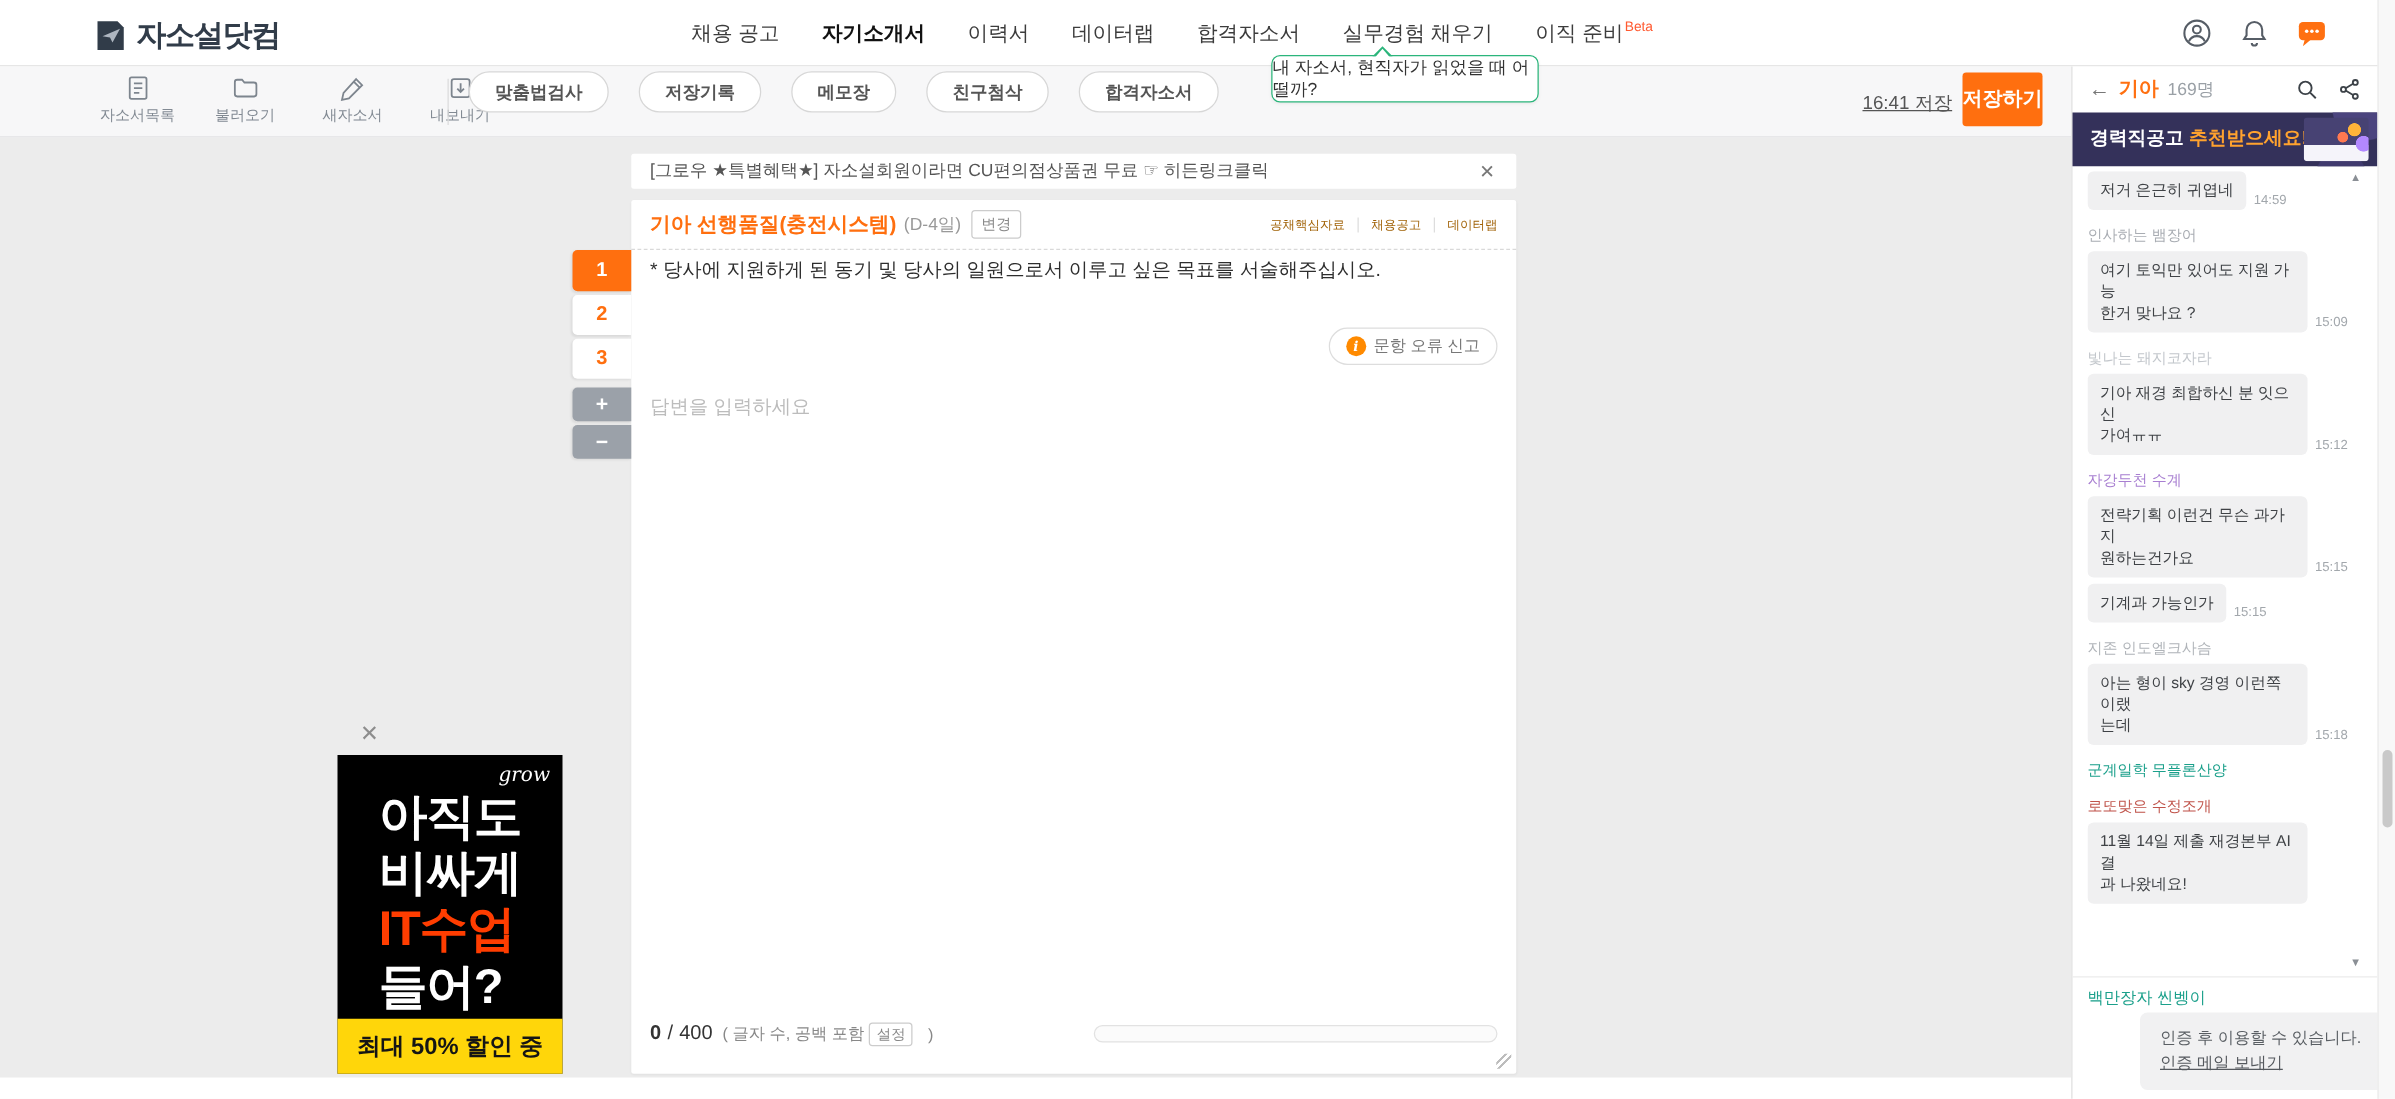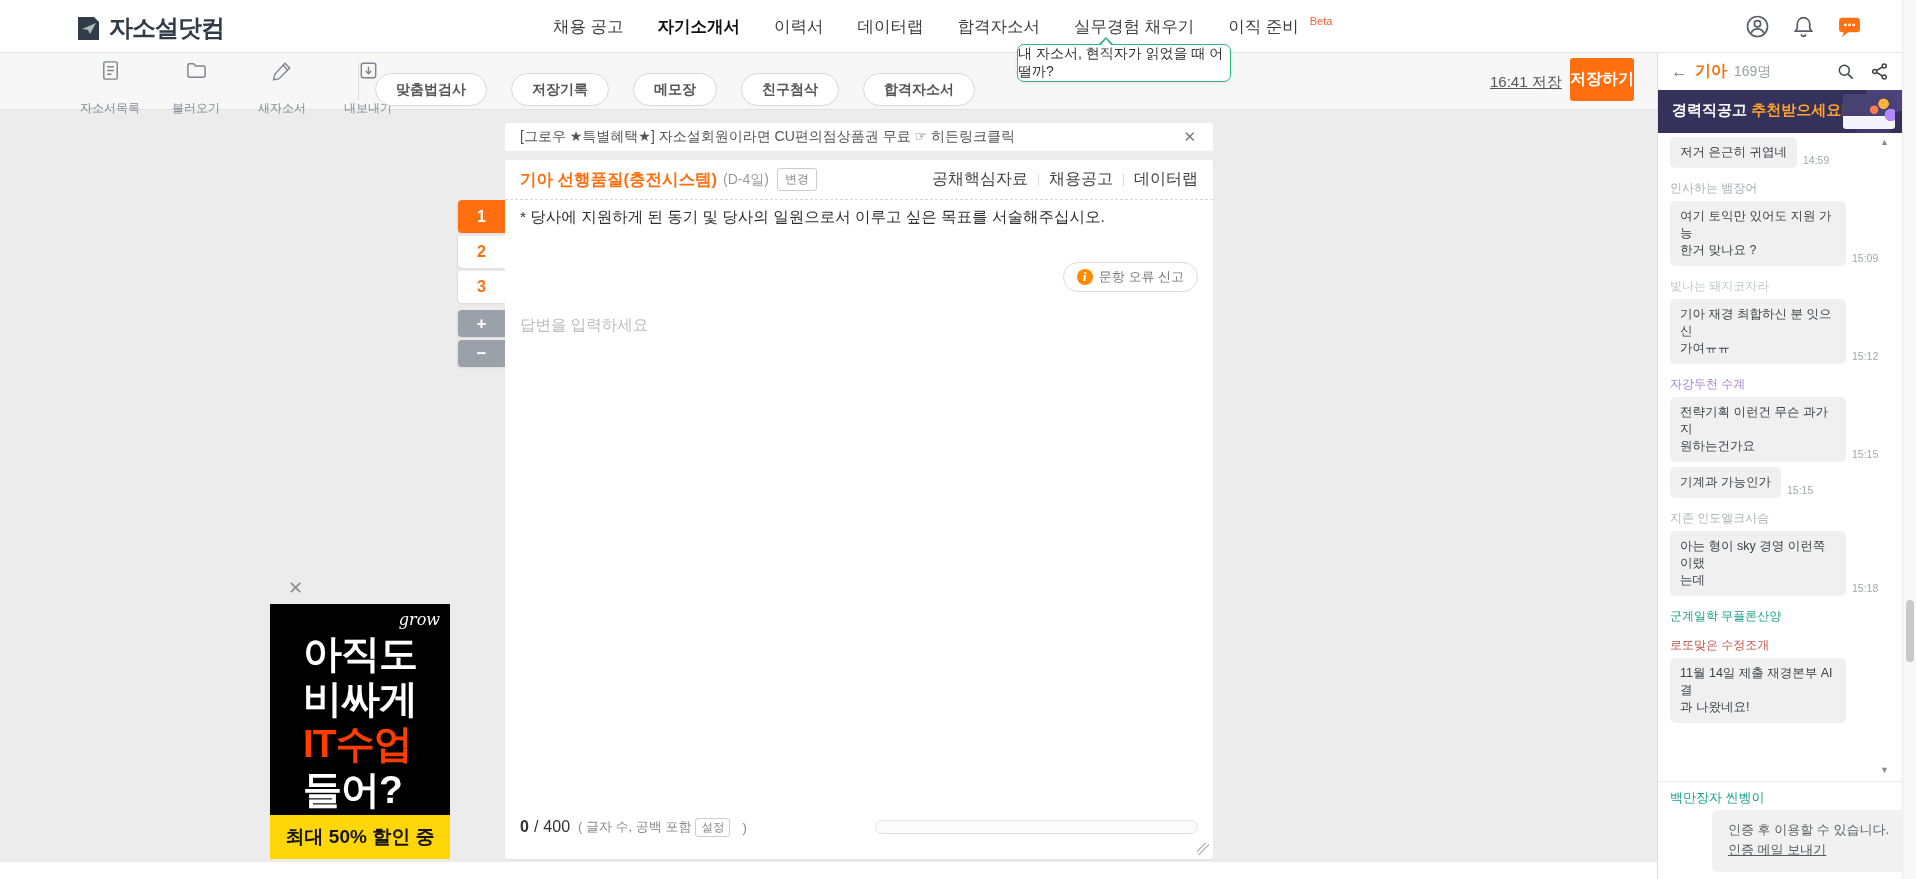--- a/index.html
+++ b/index.html
@@ -8,33 +8,33 @@
 
   
   .app-header { position:absolute; left:0; top:0; width:1916px; height:53px; background:#fff;
     border-bottom:1px solid #e6e6e6; z-index:20; }
   .logo { position:absolute; left:75px; top:12px; display:flex; align-items:center; gap:7px; cursor:pointer; }
   .logo-mark { width:27px; height:27px; }
   .logo-text { font-size:24px; font-weight:bold; color:#313c49; letter-spacing:-1px; }
   .gnb { position:absolute; left:553px; top:0; height:53px; display:flex; align-items:center; gap:34px; }
   .gnb-item { font-size:16.5px; color:#3c3c3c; cursor:pointer; position:relative; white-space:nowrap; }
   .gnb-item.active { font-weight:bold; color:#111; }
-  .gnb-badge { font-size:11px; color:#ff5a31; vertical-align:super; margin-left:11px; }
+  .gnb-badge { font-size:11px; color:#ff5a31; vertical-align:super; margin-left:1px; }
   .hdr-icons { position:absolute; left:1745px; top:0; height:53px; display:flex; align-items:center; gap:21px; }
   .hdr-icon { width:25px; height:25px; color:#565d66; cursor:pointer; }
 
   
   .toolbar { position:absolute; left:0; top:53px; width:1657px; height:57px; background:#f7f7f8;
     border-bottom:1px solid #e2e2e3; z-index:10; }
   .tool-group { position:absolute; left:80px; top:6px; display:flex; gap:26px; }
-  .tool-btn { display:flex; flex-direction:column; align-items:center; gap:18px; cursor:pointer; min-width:60px; }
+  .tool-btn { display:flex; flex-direction:column; align-items:center; gap:2px; cursor:pointer; min-width:60px; }
   .tool-btn svg { width:23px; height:23px; color:#7d858e; }
   .tool-btn-label { font-size:12px; color:#828a93; }
   .tool-sep { position:absolute; left:358px; top:10px; width:1px; height:37px; background:#dcdcdc; }
-  .pill-group { position:absolute; left:375px; top:20px; display:flex; gap:24px; }
+  .pill-group { position:absolute; left:375px; top:4px; display:flex; gap:24px; }
   .pill { height:33px; padding:0 20px; border:1px solid #d7d7d7; border-radius:17px; background:#fff;
     display:flex; align-items:center; font-size:14px; font-weight:bold; color:#555; cursor:pointer; }
   .saved-at { position:absolute; left:1490px; top:20px; font-size:15px; color:#555;
     text-decoration:underline; cursor:pointer; }
   .save-btn { position:absolute; left:1570px; top:5px; width:64px; height:43px; background:#ff6f0f;
     color:#fff; font-size:16px; font-weight:bold; border:none; border-radius:3px; cursor:pointer; }
 
   
   .tooltip { position:absolute; left:1017px; top:44px; width:214px; height:38px; background:#fff;
     border:1px solid #2bb57b; border-radius:7px; display:flex; align-items:center; justify-content:center;
@@ -56,21 +56,21 @@
   
   .panel { position:absolute; left:505px; top:160px; width:708px; height:699px; background:#fff;
     border-radius:2px; box-shadow:0 1px 2px rgba(0,0,0,.05); z-index:3; }
   .panel-header { height:40px; padding:0 15px; display:flex; align-items:center;
     border-bottom:1px dashed #d9d9d9; }
   .panel-title { font-size:16.5px; font-weight:bold; color:#ff6f0f; cursor:pointer; }
   .panel-dday { font-size:14px; color:#999; margin-left:6px; }
   .chg-chip { margin-left:8px; font-size:12px; color:#888; border:1px solid #ccc; border-radius:3px;
     padding:2px 7px; background:#fff; cursor:pointer; }
   .panel-links { margin-left:auto; display:flex; align-items:center; gap:10px; }
-  .panel-link { font-size:16px; color:#404040; cursor:pointer; white-space:nowrap; }
+  .panel-link { font-size:10px; color:#a16207; cursor:pointer; white-space:nowrap; }
   .plink-sep { width:1px; height:12px; background:#ddd; }
   .q-tabs { position:absolute; left:-47px; top:40px; width:47px; display:flex; flex-direction:column; }
   .q-tab { width:47px; height:32px; margin-bottom:3px; display:flex; align-items:center; justify-content:center;
     font-size:16px; font-weight:bold; border-radius:4px 0 0 4px; cursor:pointer;
     box-shadow:-1px 1px 2px rgba(0,0,0,.08); background:#fff; color:#ff6f0f; }
   .q-tab.active { background:#ff6f0f; color:#fff; height:33px; }
   .q-tab.util { background:#9ba1a9; color:#fff; height:27px; font-size:17px; }
   .q-tab.util.first { margin-top:4px; }
   .question { position:absolute; left:15px; top:46px; right:15px; font-size:15.5px; color:#2e2e2e; line-height:1.45; }
   .report-btn { position:absolute; right:15px; top:102px; height:30px; border:1px solid #ddd; border-radius:15px;

